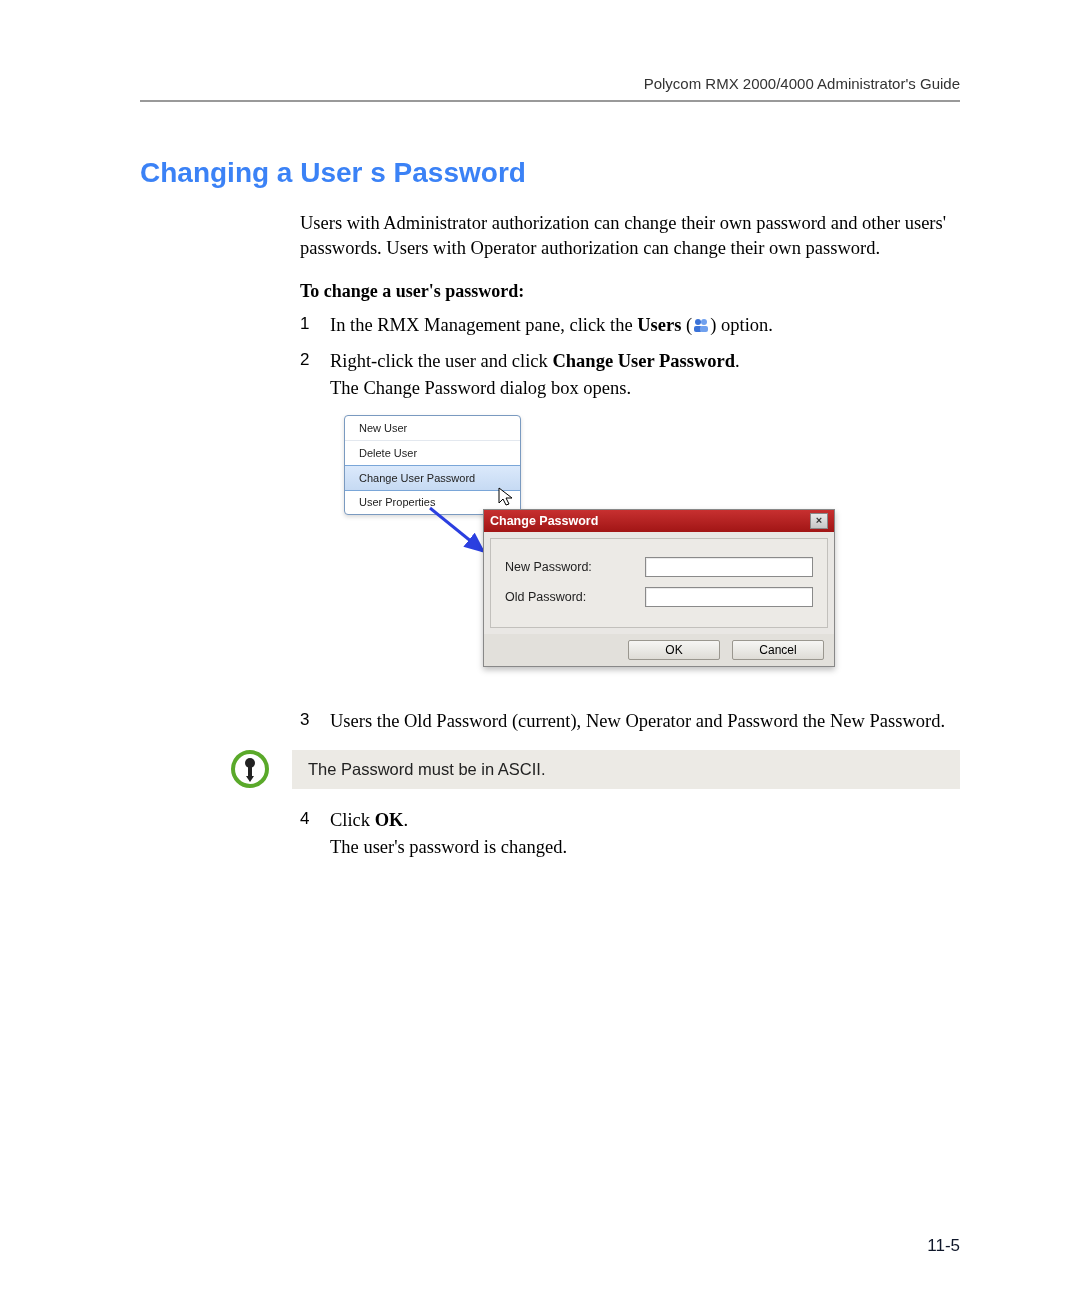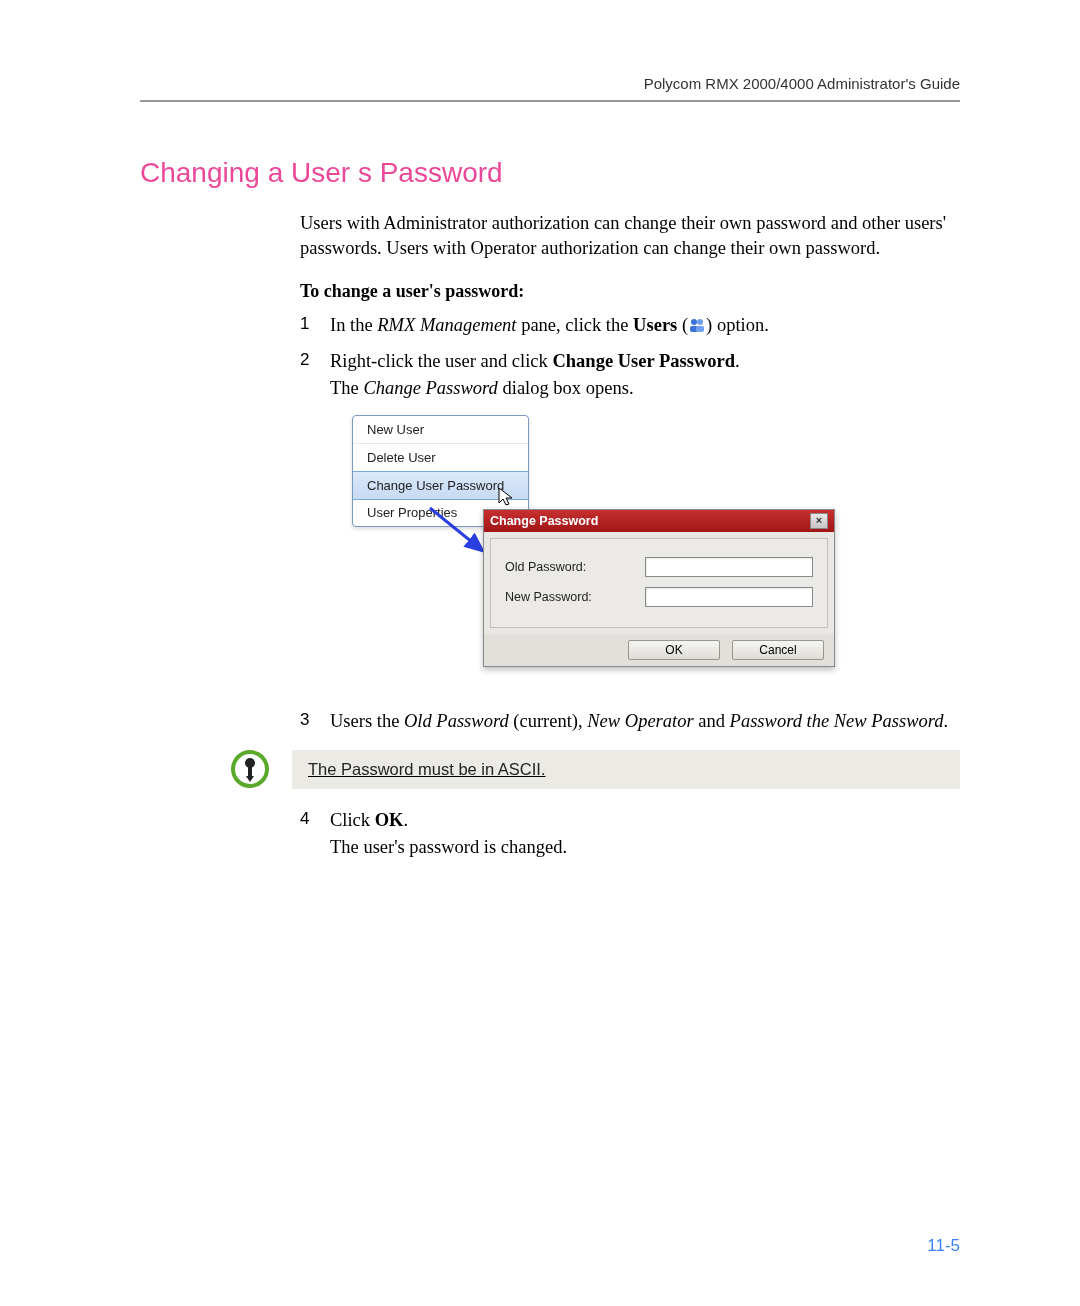--- a/index.html
+++ b/index.html
@@ -20,23 +20,23 @@
     text-align: right;
     font-family: Arial, Helvetica, sans-serif;
     font-size: 15px;
     color: #333;
     padding-bottom: 8px;
     border-bottom: 2px solid #999;
     margin-bottom: 55px;
   }
   h1.section-title {
     font-family: Arial, Helvetica, sans-serif;
-    font-weight: normal;
+    font-weight: bold;
     font-size: 28px;
-    color: #ec4899;
+    color: #3b82f6;
     margin: 0 0 22px 0;
   }
   .body-col {
     margin-left: 160px;
   }
   .intro {
     font-size: 18.5px;
     line-height: 1.35;
     margin-bottom: 20px;
   }
@@ -54,41 +54,41 @@
     margin-bottom: 6px;
     line-height: 1.45;
   }
   .step-num {
     width: 30px;
     flex: 0 0 30px;
     font-family: Arial, Helvetica, sans-serif;
     font-size: 17px;
   }
   .step-body { flex: 1; }
-  .italic { font-style: italic; }
+  .italic { }
   .bold { font-weight: bold; }
   .users-icon {
     display: inline-block;
     vertical-align: -3px;
   }
   .figure-area {
     position: relative;
     margin: 14px 0 18px 40px;
     height: 275px;
   }
   
   .ctx-menu {
     position: absolute;
-    left: 12px; top: 0;
+    left: 4px; top: 0;
     width: 175px;
     background: #fff;
     border: 1px solid #7a9ac0;
     border-radius: 4px;
     font-family: Tahoma, Arial, sans-serif;
-    font-size: 13px;
+    font-size: 11px;
     color: #222;
     box-shadow: 0 2px 4px rgba(0,0,0,.15);
     overflow: hidden;
   }
   .ctx-item {
     padding: 6px 14px;
     border-bottom: 1px solid #e3e8ef;
   }
   .ctx-item:last-child { border-bottom: none; }
   .ctx-item.selected {
@@ -174,42 +174,41 @@
     color: #000;
     background: linear-gradient(#f6f6f4,#dedcd6);
     border: 1px solid #9a978f;
     border-radius: 2px;
   }
   
   .note-row {
     display: flex;
     align-items: center;
     margin: 14px 0 18px -70px;
-    text-decoration: underline;
   }
   .note-icon {
     width: 40px; height: 40px;
     margin-right: 22px;
     flex: 0 0 40px;
   }
   .note-bar {
     flex: 1;
     background: #eceae5;
     padding: 10px 16px;
     font-family: Arial, Helvetica, sans-serif;
     font-size: 16.5px;
     color: #222;
   }
   .page-num {
     position: absolute;
     bottom: 50px;
     right: 120px;
     font-family: Arial, Helvetica, sans-serif;
     font-size: 17px;
-    color: #3b82f6;
+    color: #0f172a;
   }
 </style>
 </head>
 <body>
 
 <div class="page">
 
   <div class="header-line">Polycom RMX 2000/4000 Administrator's Guide</div>
 
   <h1 class="section-title">Changing a User s Password</h1>
@@ -265,25 +264,25 @@
           <line x1="5" y1="5" x2="58" y2="48" stroke="#2b3fe0" stroke-width="3" marker-end="url(#ah)"></line>
         </svg>
 
         <div class="dialog">
           <div class="dialog-title">
             <span>Change Password</span>
             <span class="dialog-close">×</span>
           </div>
           <div class="dialog-body">
             <div class="form-row">
-              <div class="form-label">Old Password:</div>
+              <div class="form-label">New Password:</div>
               <div class="form-input"></div>
             </div>
             <div class="form-row">
-              <div class="form-label">New Password:</div>
+              <div class="form-label">Old Password:</div>
               <div class="form-input"></div>
             </div>
           </div>
           <div class="dialog-footer">
             <div class="dlg-btn">OK</div>
             <div class="dlg-btn">Cancel</div>
           </div>
         </div>
 
       </div>

